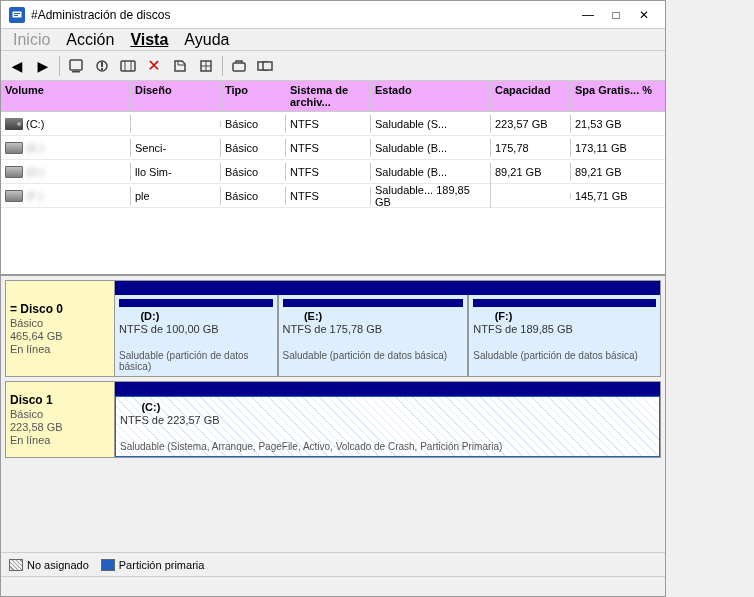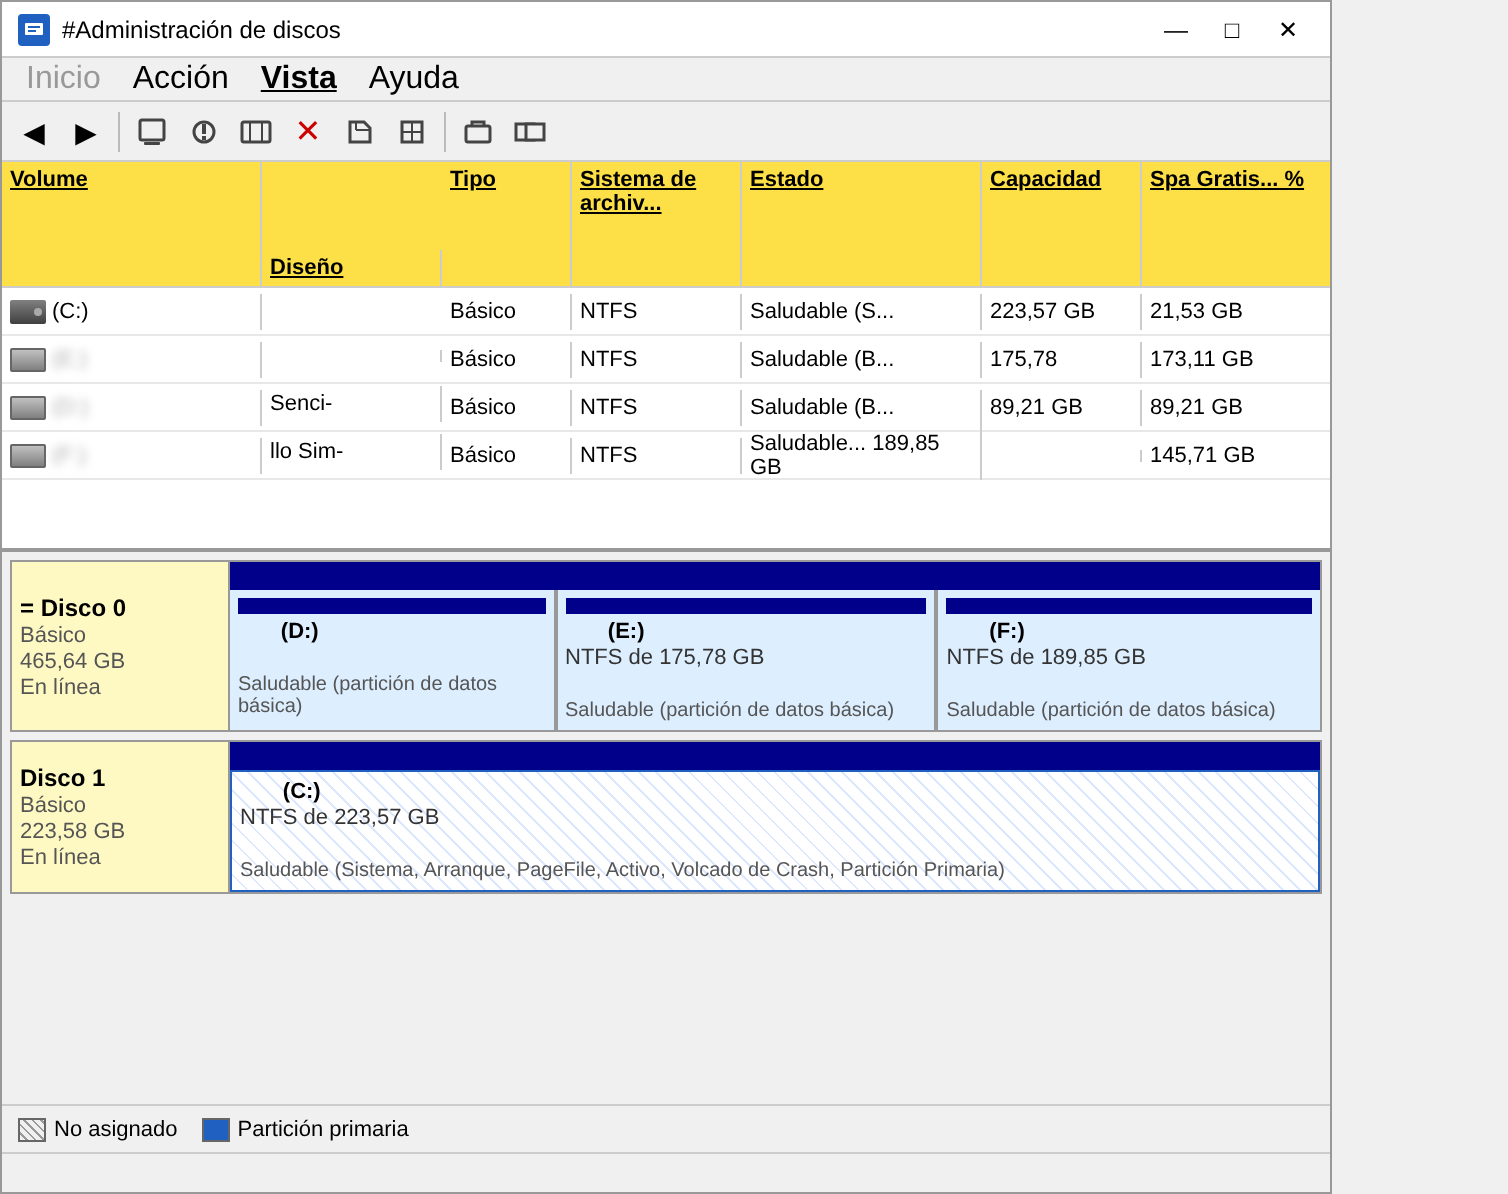--- a/index.html
+++ b/index.html
@@ -111,28 +111,27 @@
     }
     .top-panel {
       flex: 0 0 auto;
       height: 195px;
       background: #fff;
       border-bottom: 2px solid #999;
       overflow: hidden;
     }
     .table-header {
       display: flex;
-      background: #fde047;
+      background: #f0abfc;
       border-bottom: 1px solid #ccc;
       font-weight: bold;
       font-size: 11px;
-      text-decoration: underline;
     }
     .col-volume { width: 130px; min-width: 130px; border-right: 1px solid #ccc; padding: 3px 4px; }
-    .col-diseno { width: 90px; min-width: 90px; border-right: 1px solid #ccc; padding: 3px 4px; margin-top: 44px; }
+    .col-diseno { width: 90px; min-width: 90px; border-right: 1px solid #ccc; padding: 3px 4px; }
     .col-tipo { width: 65px; min-width: 65px; border-right: 1px solid #ccc; padding: 3px 4px; }
     .col-sistema { width: 85px; min-width: 85px; border-right: 1px solid #ccc; padding: 3px 4px; }
     .col-estado { width: 120px; min-width: 120px; border-right: 1px solid #ccc; padding: 3px 4px; }
     .col-capacidad { width: 80px; min-width: 80px; border-right: 1px solid #ccc; padding: 3px 4px; }
     .col-spa { width: 100px; min-width: 100px; border-right: 1px solid #ccc; padding: 3px 4px; }
     .col-pct { width: 40px; min-width: 40px; padding: 3px 4px; }
     .table-body { overflow-y: auto; }
     .table-row {
       display: flex;
       border-bottom: 1px solid #e8e8e8;
@@ -455,20 +454,21 @@
         </div>
         <div class="disk-visual">
           <div class="disk-bar"></div>
           <div class="disk0-partitions">
             <div class="partition partition-data part-d">
               <div class="disk-bar" style="height:8px;margin-bottom:3px;background:#00008b;"></div>
               <span class="partition-name">
                 <span class="blurred-text">&nbsp;&nbsp;&nbsp;&nbsp;&nbsp;&nbsp;</span>
                 <span>(D:)</span>
               </span>
+              <span class="partition-size">NTFS de 100,00 GB</span>
               <span class="partition-status">Saludable (partición de datos básica)</span>
             </div>
             <div class="partition partition-data part-e">
               <div class="disk-bar" style="height:8px;margin-bottom:3px;background:#00008b;"></div>
               <span class="partition-name">
                 <span class="blurred-text">&nbsp;&nbsp;&nbsp;&nbsp;&nbsp;&nbsp;</span>
                 <span>(E:)</span>
               </span>
               <span class="partition-size">NTFS de 175,78 GB</span>
               <span class="partition-status">Saludable (partición de datos básica)</span>

